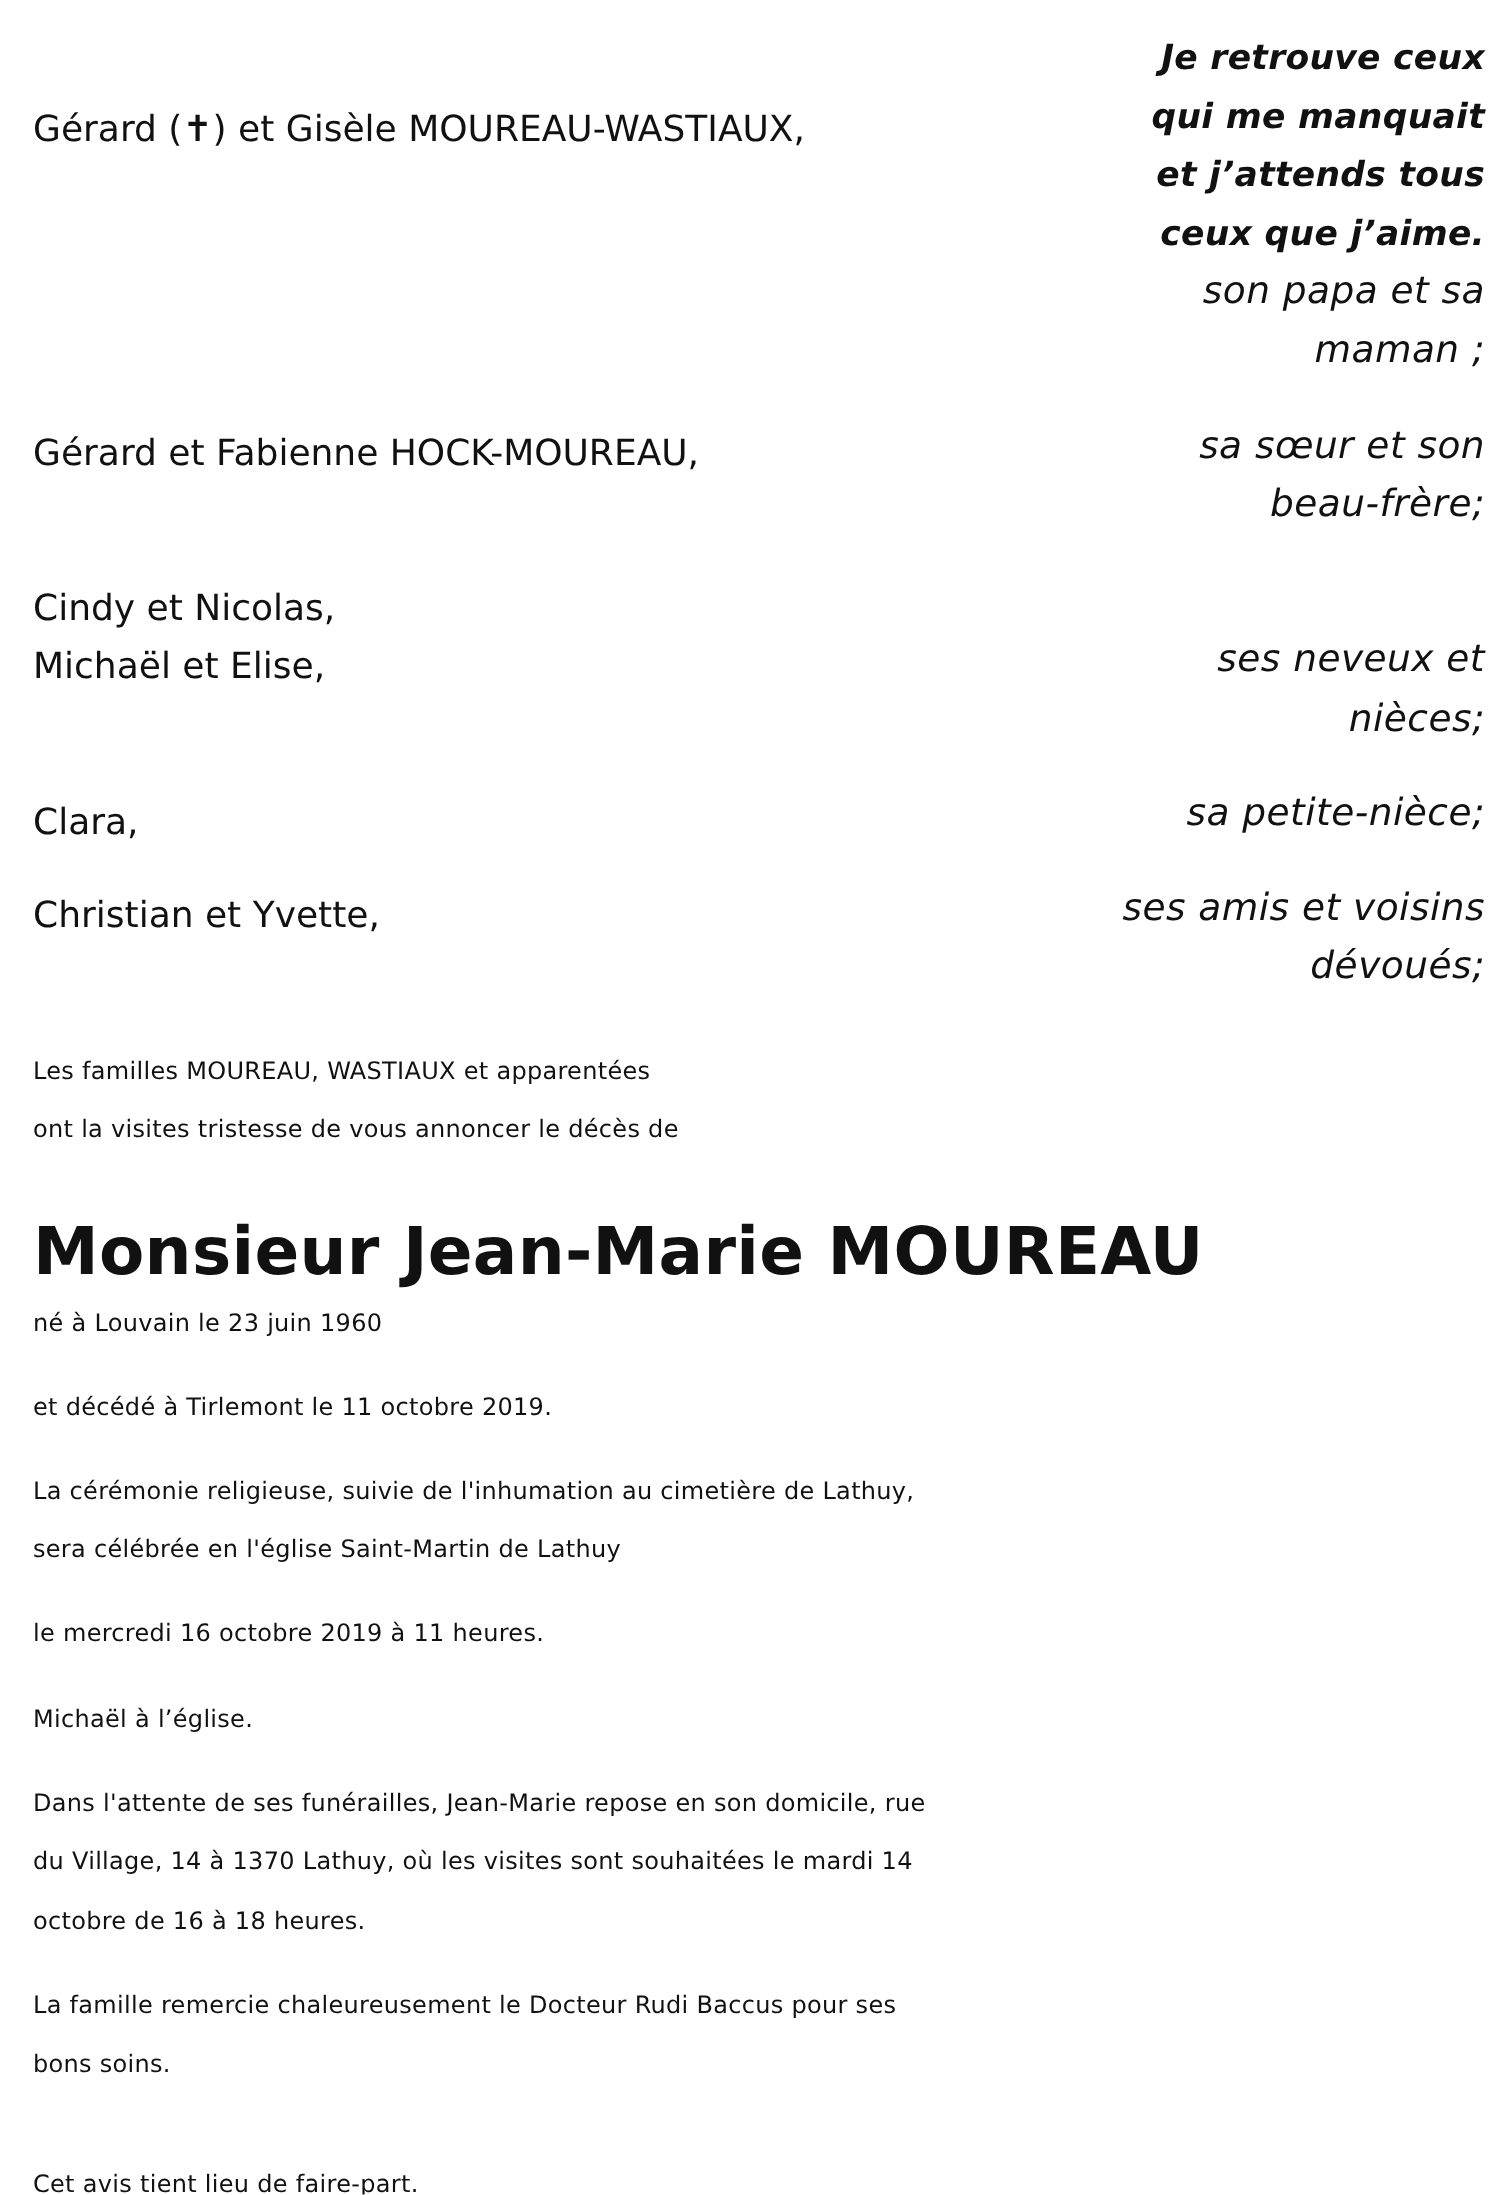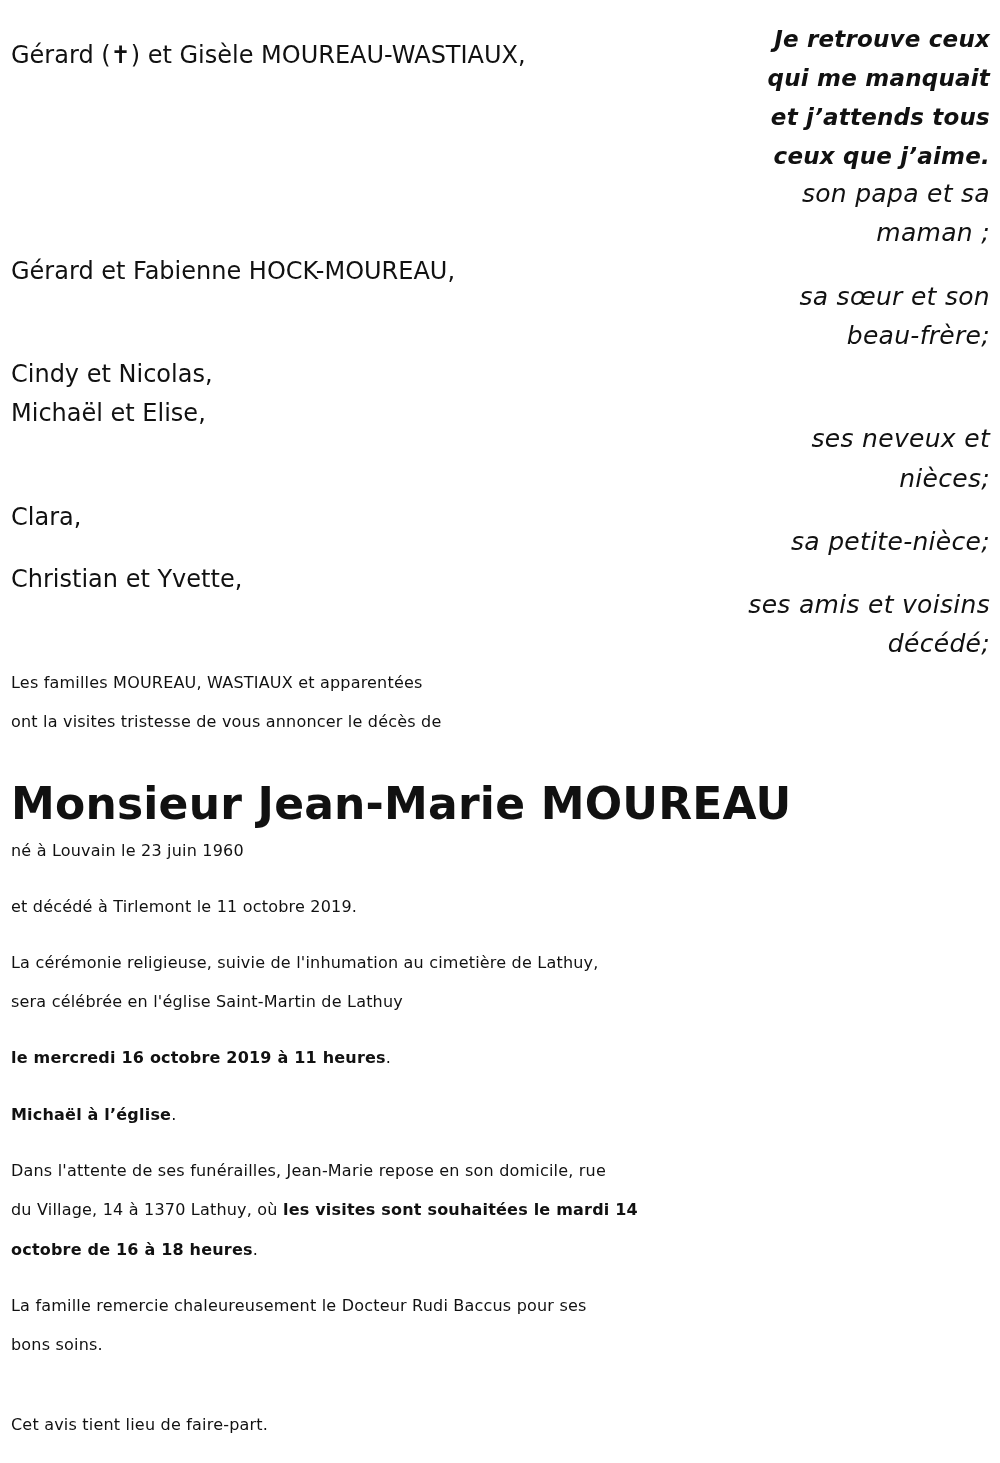--- a/index.html
+++ b/index.html
@@ -1,25 +1,25 @@
 <!DOCTYPE html>
 <html><head>
 <meta charset="utf-8">
 <style>
   html, body { margin: 0; padding: 0; background: #ffffff; }
   body { width: 1000px; height: 1463px; position: relative; overflow: hidden;
          font-family: "DejaVu Sans", sans-serif; color: #111111; }
   .ln { position: absolute; white-space: nowrap; font-size: 24px; line-height: 30px; }
-  .left { left: 11px; }
+  .left { left: 22px; margin-top: 31px; }
   .right { right: 10px; text-align: right; }
   .poem { font-weight: bold; font-style: italic; font-size: 23px; letter-spacing: 0.2px; }
   .rel { font-style: italic; font-size: 25px; letter-spacing: 0.3px; }
   .body-l { font-size: 16px; letter-spacing: 0.2px; }
   .title { font-size: 44px; line-height: 42px; font-weight: bold; letter-spacing: 0.2px; }
-  b { font-weight: bold; }
+  b { font-weight: normal; }
 </style>
 </head>
 <body>
 
 <div class="ln left" style="top:40px">Gérard (✝) et Gisèle MOUREAU-WASTIAUX,</div>
 <div class="ln left" style="top:256px">Gérard et Fabienne HOCK-MOUREAU,</div>
 <div class="ln left" style="top:359px">Cindy et Nicolas,</div>
 <div class="ln left" style="top:398px">Michaël et Elise,</div>
 <div class="ln left" style="top:502px">Clara,</div>
 <div class="ln left" style="top:564px">Christian et Yvette,</div>
@@ -32,21 +32,21 @@
 <div class="ln right poem" style="top:141px">ceux que j’aime.</div>
 
 <div class="ln right rel" style="top:179px">son papa et sa</div>
 <div class="ln right rel" style="top:218px">maman ;</div>
 <div class="ln right rel" style="top:282px">sa sœur et son</div>
 <div class="ln right rel" style="top:321px">beau-frère;</div>
 <div class="ln right rel" style="top:424px">ses neveux et</div>
 <div class="ln right rel" style="top:464px">nièces;</div>
 <div class="ln right rel" style="top:527px">sa petite-nièce;</div>
 <div class="ln right rel" style="top:590px">ses amis et voisins</div>
-<div class="ln right rel" style="top:629px">décédé;</div>
+<div class="ln right rel" style="top:629px">dévoués;</div>
 
 <div class="ln left title" style="top:783px">Monsieur Jean-Marie MOUREAU</div>
 <div class="ln left body-l" style="top:836px">né à Louvain le 23 juin 1960</div>
 <div class="ln left body-l" style="top:892px">et décédé à Tirlemont le 11 octobre 2019.</div>
 
 <div class="ln left body-l" style="top:948px">La cérémonie religieuse, suivie de l'inhumation au cimetière de Lathuy,</div>
 <div class="ln left body-l" style="top:987px">sera célébrée en l'église Saint-Martin de Lathuy</div>
 <div class="ln left body-l" style="top:1043px"><b>le mercredi 16 octobre 2019 à 11 heures</b><span>.</span></div>
 <div class="ln left body-l" style="top:1100px"><b>Michaël à l’église</b><span>.</span></div>
 

